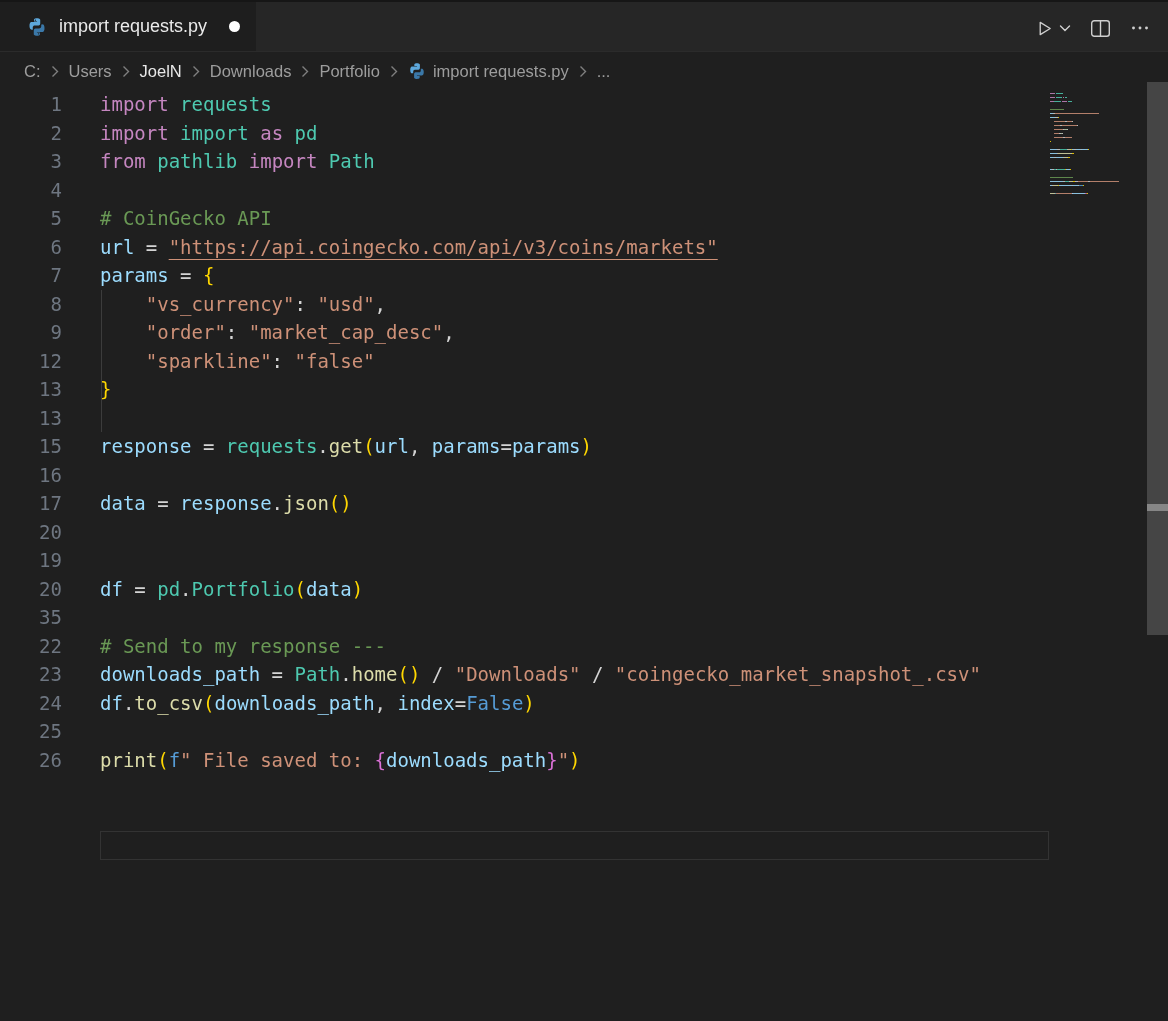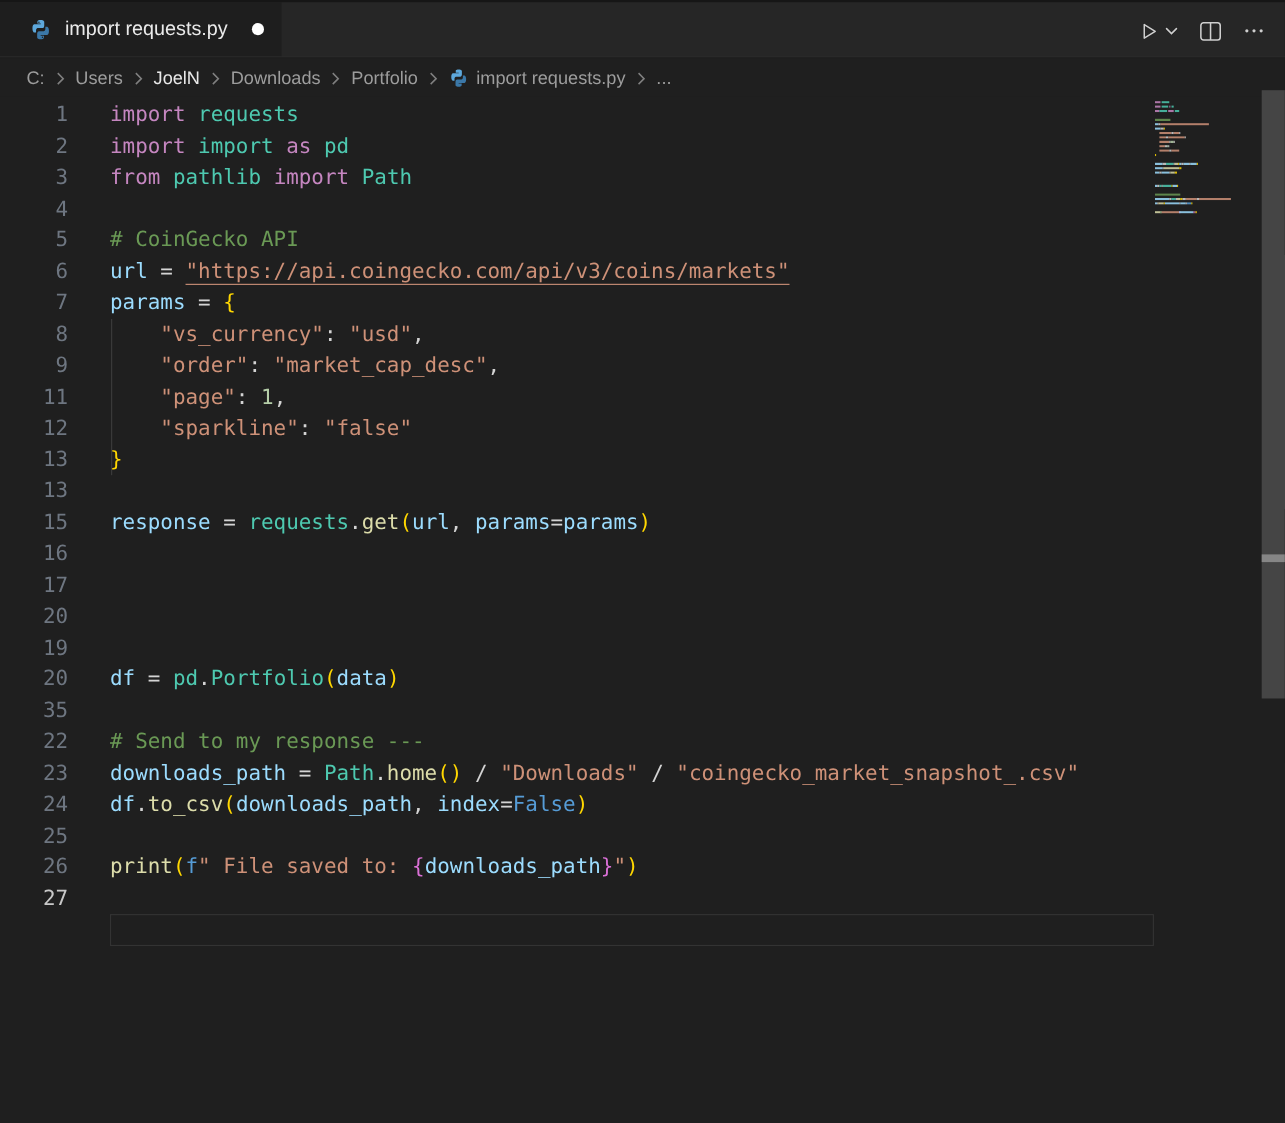--- a/index.html
+++ b/index.html
@@ -181,37 +181,35 @@
   <div class="code-area" id="code">
       <div class="line"><div class="ln">1</div><div class="lc"><span class="tok-kw">import</span><span class="tok-pl"> </span><span class="tok-ty">requests</span></div></div>
       <div class="line"><div class="ln">2</div><div class="lc"><span class="tok-kw">import</span><span class="tok-pl"> </span><span class="tok-ty">import</span><span class="tok-pl"> </span><span class="tok-kw">as</span><span class="tok-pl"> </span><span class="tok-ty">pd</span></div></div>
       <div class="line"><div class="ln">3</div><div class="lc"><span class="tok-kw">from</span><span class="tok-pl"> </span><span class="tok-ty">pathlib</span><span class="tok-pl"> </span><span class="tok-kw">import</span><span class="tok-pl"> </span><span class="tok-ty">Path</span></div></div>
       <div class="line"><div class="ln">4</div><div class="lc"></div></div>
       <div class="line"><div class="ln">5</div><div class="lc"><span class="tok-co"># CoinGecko API</span></div></div>
       <div class="line"><div class="ln">6</div><div class="lc"><span class="tok-va">url</span><span class="tok-op"> = </span><span class="tok-stu">"https://api.coingecko.com/api/v3/coins/markets"</span></div></div>
       <div class="line"><div class="ln">7</div><div class="lc"><span class="tok-va">params</span><span class="tok-op"> = </span><span class="tok-b1">{</span></div></div>
       <div class="line"><div class="ln">8</div><div class="lc"><span class="tok-pl">    </span><span class="tok-st">"vs_currency"</span><span class="tok-op">: </span><span class="tok-st">"usd"</span><span class="tok-op">,</span></div></div>
       <div class="line"><div class="ln">9</div><div class="lc"><span class="tok-pl">    </span><span class="tok-st">"order"</span><span class="tok-op">: </span><span class="tok-st">"market_cap_desc"</span><span class="tok-op">,</span></div></div>
-      <div class="line"><div class="ln">11</div><div class="lc"><span class="tok-pl">    </span><span class="tok-st">"page"</span><span class="tok-op">: </span><span class="tok-nu">1</span><span class="tok-op">,</span></div></div>
       <div class="line"><div class="ln">12</div><div class="lc"><span class="tok-pl">    </span><span class="tok-st">"sparkline"</span><span class="tok-op">: </span><span class="tok-st">"false"</span></div></div>
       <div class="line"><div class="ln">13</div><div class="lc"><span class="tok-b1">}</span></div></div>
       <div class="line"><div class="ln">13</div><div class="lc"></div></div>
       <div class="line"><div class="ln">15</div><div class="lc"><span class="tok-va">response</span><span class="tok-op"> = </span><span class="tok-ty">requests</span><span class="tok-op">.</span><span class="tok-fn">get</span><span class="tok-b1">(</span><span class="tok-va">url</span><span class="tok-op">, </span><span class="tok-va">params</span><span class="tok-op">=</span><span class="tok-va">params</span><span class="tok-b1">)</span></div></div>
       <div class="line"><div class="ln">16</div></div>
-      <div class="line"><div class="ln">17</div></div>
+      <div class="line"><div class="ln">17</div><div class="lc"><span class="tok-va">data</span><span class="tok-op"> = </span><span class="tok-va">response</span><span class="tok-op">.</span><span class="tok-fn">json</span><span class="tok-b1">()</span></div></div>
       <div class="line"><div class="ln">20</div><div class="lc"></div></div>
       <div class="line"><div class="ln">19</div><div class="lc"></div></div>
       <div class="line"><div class="ln">20</div><div class="lc"><span class="tok-va">df</span><span class="tok-op"> = </span><span class="tok-ty">pd</span><span class="tok-op">.</span><span class="tok-ty">Portfolio</span><span class="tok-b1">(</span><span class="tok-va">data</span><span class="tok-b1">)</span></div></div>
       <div class="line"><div class="ln">35</div><div class="lc"></div></div>
       <div class="line"><div class="ln">22</div><div class="lc"><span class="tok-co"># Send to my response ---</span></div></div>
       <div class="line"><div class="ln">23</div><div class="lc"><span class="tok-va">downloads_path</span><span class="tok-op"> = </span><span class="tok-ty">Path</span><span class="tok-op">.</span><span class="tok-fn">home</span><span class="tok-b1">()</span><span class="tok-op"> / </span><span class="tok-st">"Downloads"</span><span class="tok-op"> / </span><span class="tok-st">"coingecko_market_snapshot_.csv"</span></div></div>
       <div class="line"><div class="ln">24</div><div class="lc"><span class="tok-va">df</span><span class="tok-op">.</span><span class="tok-fn">to_csv</span><span class="tok-b1">(</span><span class="tok-va">downloads_path</span><span class="tok-op">, </span><span class="tok-va">index</span><span class="tok-op">=</span><span class="tok-cn">False</span><span class="tok-b1">)</span></div></div>
       <div class="line"><div class="ln">25</div><div class="lc"></div></div>
       <div class="line"><div class="ln">26</div><div class="lc"><span class="tok-fn">print</span><span class="tok-b1">(</span><span class="tok-cn">f</span><span class="tok-st">" File saved to: </span><span class="tok-b2">{</span><span class="tok-va">downloads_path</span><span class="tok-b2">}</span><span class="tok-st">"</span><span class="tok-b1">)</span></div></div>
-      <div class="line"><div class="ln active">27</div><div class="lc"></div></div>
     </div>
   <div class="minimap" id="minimap">
       <div class="mm-line"><span class="mm-seg mm-bg-kw" style="width: 5.4px;"></span><span class="mm-seg mm-bg-pl mm-blank" style="width: 0.9px;"></span><span class="mm-seg mm-bg-ty" style="width: 7.2px;"></span></div>
       <div class="mm-line"><span class="mm-seg mm-bg-kw" style="width: 5.4px;"></span><span class="mm-seg mm-bg-pl mm-blank" style="width: 0.9px;"></span><span class="mm-seg mm-bg-ty" style="width: 5.4px;"></span><span class="mm-seg mm-bg-pl mm-blank" style="width: 0.9px;"></span><span class="mm-seg mm-bg-kw" style="width: 1.8px;"></span><span class="mm-seg mm-bg-pl mm-blank" style="width: 0.9px;"></span><span class="mm-seg mm-bg-ty" style="width: 1.8px;"></span></div>
       <div class="mm-line"><span class="mm-seg mm-bg-kw" style="width: 3.6px;"></span><span class="mm-seg mm-bg-pl mm-blank" style="width: 0.9px;"></span><span class="mm-seg mm-bg-ty" style="width: 6.3px;"></span><span class="mm-seg mm-bg-pl mm-blank" style="width: 0.9px;"></span><span class="mm-seg mm-bg-kw" style="width: 5.4px;"></span><span class="mm-seg mm-bg-pl mm-blank" style="width: 0.9px;"></span><span class="mm-seg mm-bg-ty" style="width: 3.6px;"></span></div>
       <div class="mm-line"></div>
       <div class="mm-line"><span class="mm-seg mm-bg-co" style="width: 13.5px;"></span></div>
       <div class="mm-line"><span class="mm-seg mm-bg-va" style="width: 2.7px;"></span><span class="mm-seg mm-bg-op" style="width: 2.7px;"></span><span class="mm-seg mm-bg-stu" style="width: 43.2px;"></span></div>
       <div class="mm-line"><span class="mm-seg mm-bg-va" style="width: 5.4px;"></span><span class="mm-seg mm-bg-op" style="width: 2.7px;"></span><span class="mm-seg mm-bg-b1" style="width: 0.9px;"></span></div>
       <div class="mm-line"><span class="mm-seg mm-bg-pl mm-blank" style="width: 3.6px;"></span><span class="mm-seg mm-bg-st" style="width: 11.7px;"></span><span class="mm-seg mm-bg-op" style="width: 1.8px;"></span><span class="mm-seg mm-bg-st" style="width: 4.5px;"></span><span class="mm-seg mm-bg-op" style="width: 0.9px;"></span></div>

